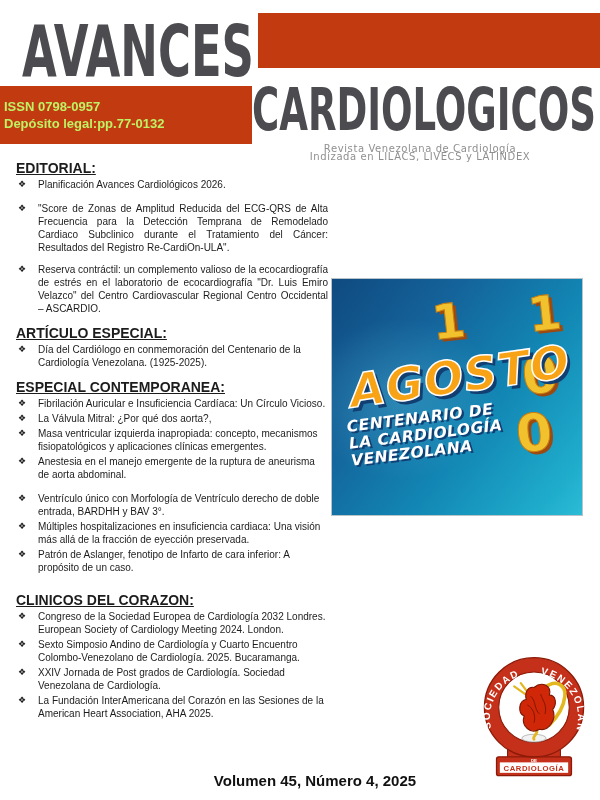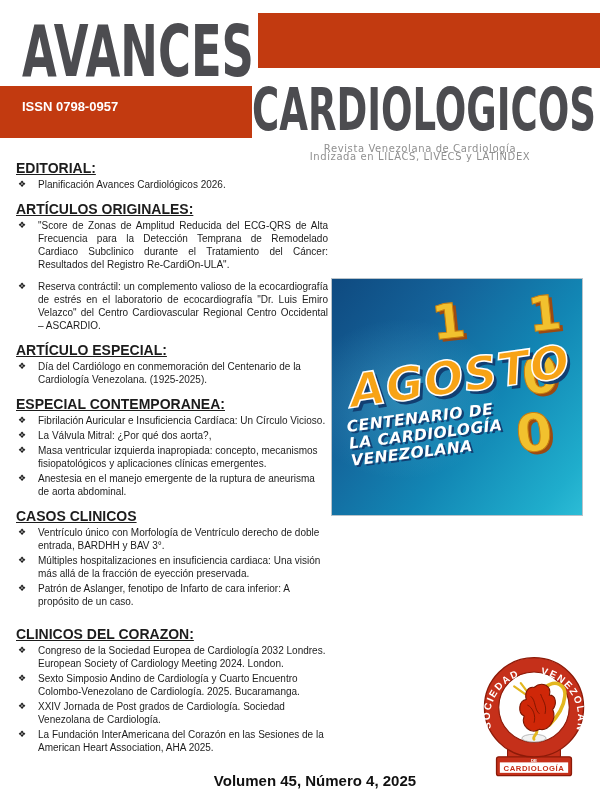--- a/index.html
+++ b/index.html
@@ -1,22 +1,22 @@
 <!DOCTYPE html>
 <html><head>
 <meta charset="utf-8">
 <style>
   html,body{margin:0;padding:0;}
   body{width:600px;height:800px;background:#ffffff;font-family:"Liberation Sans",sans-serif;position:relative;overflow:hidden;}
   .page{position:absolute;inset:0;width:600px;height:800px;background:#fff;}
 
   
   .red-rect-top{position:absolute;left:258px;top:13px;width:342px;height:55px;background:#c23a10;}
-  .issn-box{position:absolute;left:0;top:86px;width:252px;height:52px;background:#c23a10;color:#ffffff;
-            font-weight:bold;font-size:13px;line-height:17px;padding:12px 0 0 22px;box-sizing:border-box;}
+  .issn-box{position:absolute;left:0;top:86px;width:252px;height:58px;background:#c23a10;color:#bef264;
+            font-weight:bold;font-size:13px;line-height:17px;padding:12px 0 0 4px;box-sizing:border-box;}
   .masthead-word{position:absolute;}
   .masthead-word text{fill:#4c4c50;font-family:"DejaVu Sans",sans-serif;font-weight:bold;}
   .subtitle{position:absolute;left:240px;width:360px;text-align:center;color:#8f8f8f;
             font-size:10px;letter-spacing:0.6px;font-family:"DejaVu Sans",sans-serif;}
   .subtitle1{top:143px;}
   .subtitle2{top:151px;}
 
   
   .toc{position:absolute;left:16px;top:161px;width:312px;color:#1c1c1c;}
   .toc-section{margin-top:11px;}
@@ -61,39 +61,39 @@
 <div class="page">
 
   <div class="red-rect-top"></div>
 
   <svg class="masthead-word" style="left:20px;top:6px;" width="240" height="84" viewBox="0 0 240 84">
     <text x="2" y="70" font-size="72" textLength="232" lengthAdjust="spacingAndGlyphs">AVANCES</text>
   </svg>
 
   <div class="issn-box">
     <div>ISSN 0798-0957</div>
+    <div>Depósito legal:pp.77-0132</div>
   </div>
 
   <svg class="masthead-word" style="left:250px;top:74px;" width="348" height="70" viewBox="0 0 348 70">
     <text x="2" y="56" font-size="58" textLength="344" lengthAdjust="spacingAndGlyphs">CARDIOLOGICOS</text>
   </svg>
 
   <div class="subtitle subtitle1">Revista Venezolana de Cardiología</div>
   <div class="subtitle subtitle2">Indizada en LILACS, LIVECS y LATINDEX</div>
 
   <div class="toc" id="toc-sections">
       <div class="toc-section">
         <div class="toc-heading">EDITORIAL:</div>
         <div class="toc-item">
           <span class="toc-bullet">❖</span>
           <span class="toc-item-text">Planificación Avances Cardiológicos 2026.</span>
         </div>
       </div>
       <div class="toc-section">
-        <div class="toc-heading">ARTÍCULOS ORIGINALES:</div>
         <div class="toc-item">
           <span class="toc-bullet">❖</span>
           <span class="toc-item-text">"Score de Zonas de Amplitud Reducida del ECG-QRS de Alta Frecuencia para la Detección Temprana de Remodelado Cardiaco Subclinico durante el Tratamiento del Cáncer: Resultados del Registro Re-CardiOn-ULA".</span>
         </div>
         <div class="toc-item">
           <span class="toc-bullet">❖</span>
           <span class="toc-item-text">Reserva contráctil: un complemento valioso de la ecocardiografía de estrés en el laboratorio de ecocardiografía "Dr. Luis Emiro Velazco" del Centro Cardiovascular Regional Centro Occidental – ASCARDIO.</span>
         </div>
       </div>
       <div class="toc-section">
@@ -116,21 +116,20 @@
         <div class="toc-item">
           <span class="toc-bullet">❖</span>
           <span class="toc-item-text">Masa ventricular izquierda inapropiada: concepto, mecanismos fisiopatológicos y aplicaciones clínicas emergentes.</span>
         </div>
         <div class="toc-item">
           <span class="toc-bullet">❖</span>
           <span class="toc-item-text">Anestesia en el manejo emergente de la ruptura de aneurisma de aorta abdominal.</span>
         </div>
       </div>
       <div class="toc-section">
-        <div class="toc-heading">CASOS CLINICOS</div>
         <div class="toc-item">
           <span class="toc-bullet">❖</span>
           <span class="toc-item-text">Ventrículo único con Morfología de Ventrículo derecho de doble entrada, BARDHH y BAV 3°.</span>
         </div>
         <div class="toc-item">
           <span class="toc-bullet">❖</span>
           <span class="toc-item-text">Múltiples hospitalizaciones en insuficiencia cardiaca: Una visión más allá de la fracción de eyección preservada.</span>
         </div>
         <div class="toc-item">
           <span class="toc-bullet">❖</span>

